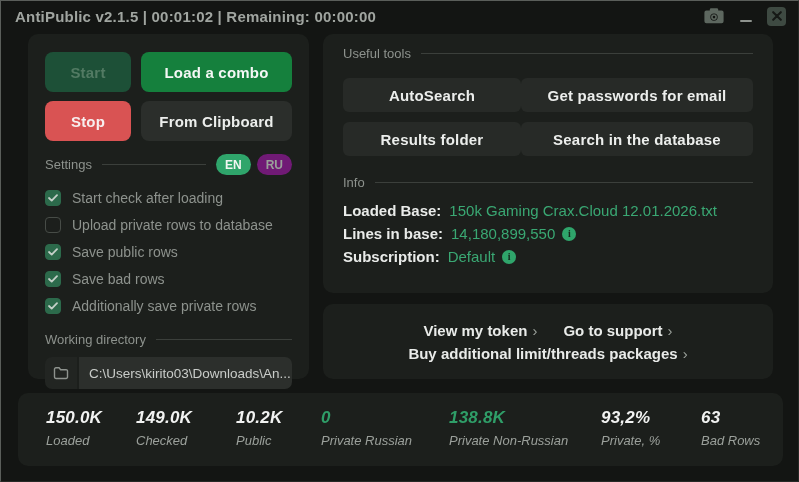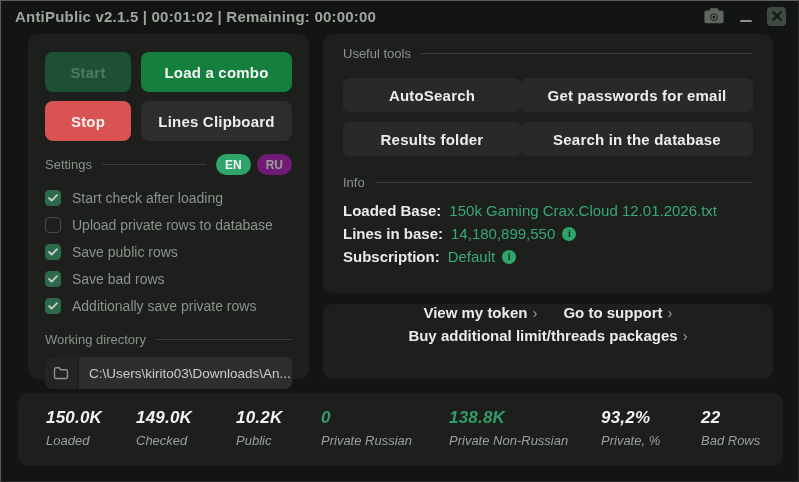--- a/index.html
+++ b/index.html
@@ -30,21 +30,21 @@
   .min-btn .dash { position:absolute; left:2px; bottom:3px; width:12px; height:2px; background:#8e938e; border-radius:1px; }
   .close-btn {
     width:19px; height:19px; background:#3e4a42; border-radius:4px;
     display:flex; align-items:center; justify-content:center; cursor:pointer;
   }
   
   .panel { position:absolute; background:#1c1f1c; border-radius:10px; }
   .panel-left   { left:27px;  top:33px;  width:281px; height:345px; padding:18px 17px 0 17px; }
   .panel-tools  { left:322px; top:33px;  width:450px; height:259px; padding:12px 20px 0 20px; }
   .panel-links  { left:322px; top:303px; width:450px; height:75px;
-                  display:flex; flex-direction:column; align-items:center; justify-content:flex-start; gap:6px; }
+                  display:flex; flex-direction:column; align-items:center; justify-content:center; gap:6px; }
   .panel-stats  { left:17px;  top:392px; width:765px; height:73px; }
   
   .btn-grid { display:grid; grid-template-columns:86px 1fr; gap:9px 10px; }
   .btn {
     height:40px; border:none; border-radius:8px; font-family:inherit;
     font-size:15px; font-weight:700; cursor:pointer; letter-spacing:.2px;
   }
   .btn-start { background:#1d5037; color:#527a63; }
   .btn-green { background:#15803d; color:#f4f7f5; }
   .btn-red   { background:#d95353; color:#f7efef; }
@@ -142,21 +142,21 @@
         </svg>
       </span>
     </div>
   </div>
 
   <div class="panel panel-left">
     <div class="btn-grid">
       <button class="btn btn-start">Start</button>
       <button class="btn btn-green">Load a combo</button>
       <button class="btn btn-red">Stop</button>
-      <button class="btn btn-dark">Lines Clipboard</button>
+      <button class="btn btn-dark">From Clipboard</button>
     </div>
 
     <div class="section-head settings-head">
       <span class="sec-label">Settings</span>
       <span class="rule"></span>
       <button class="pill pill-en">EN</button>
       <button class="pill pill-ru">RU</button>
     </div>
 
     <div class="check-list">
@@ -277,18 +277,18 @@
     </div>
     <div class="stat green">
       <div class="stat-value">138.8K</div>
       <div class="stat-label">Private Non-Russian</div>
     </div>
     <div class="stat">
       <div class="stat-value">93,2%</div>
       <div class="stat-label">Private, %</div>
     </div>
     <div class="stat">
-      <div class="stat-value">22</div>
+      <div class="stat-value">63</div>
       <div class="stat-label">Bad Rows</div>
     </div>
   </div>
 
 </div>
 
 </body></html>

